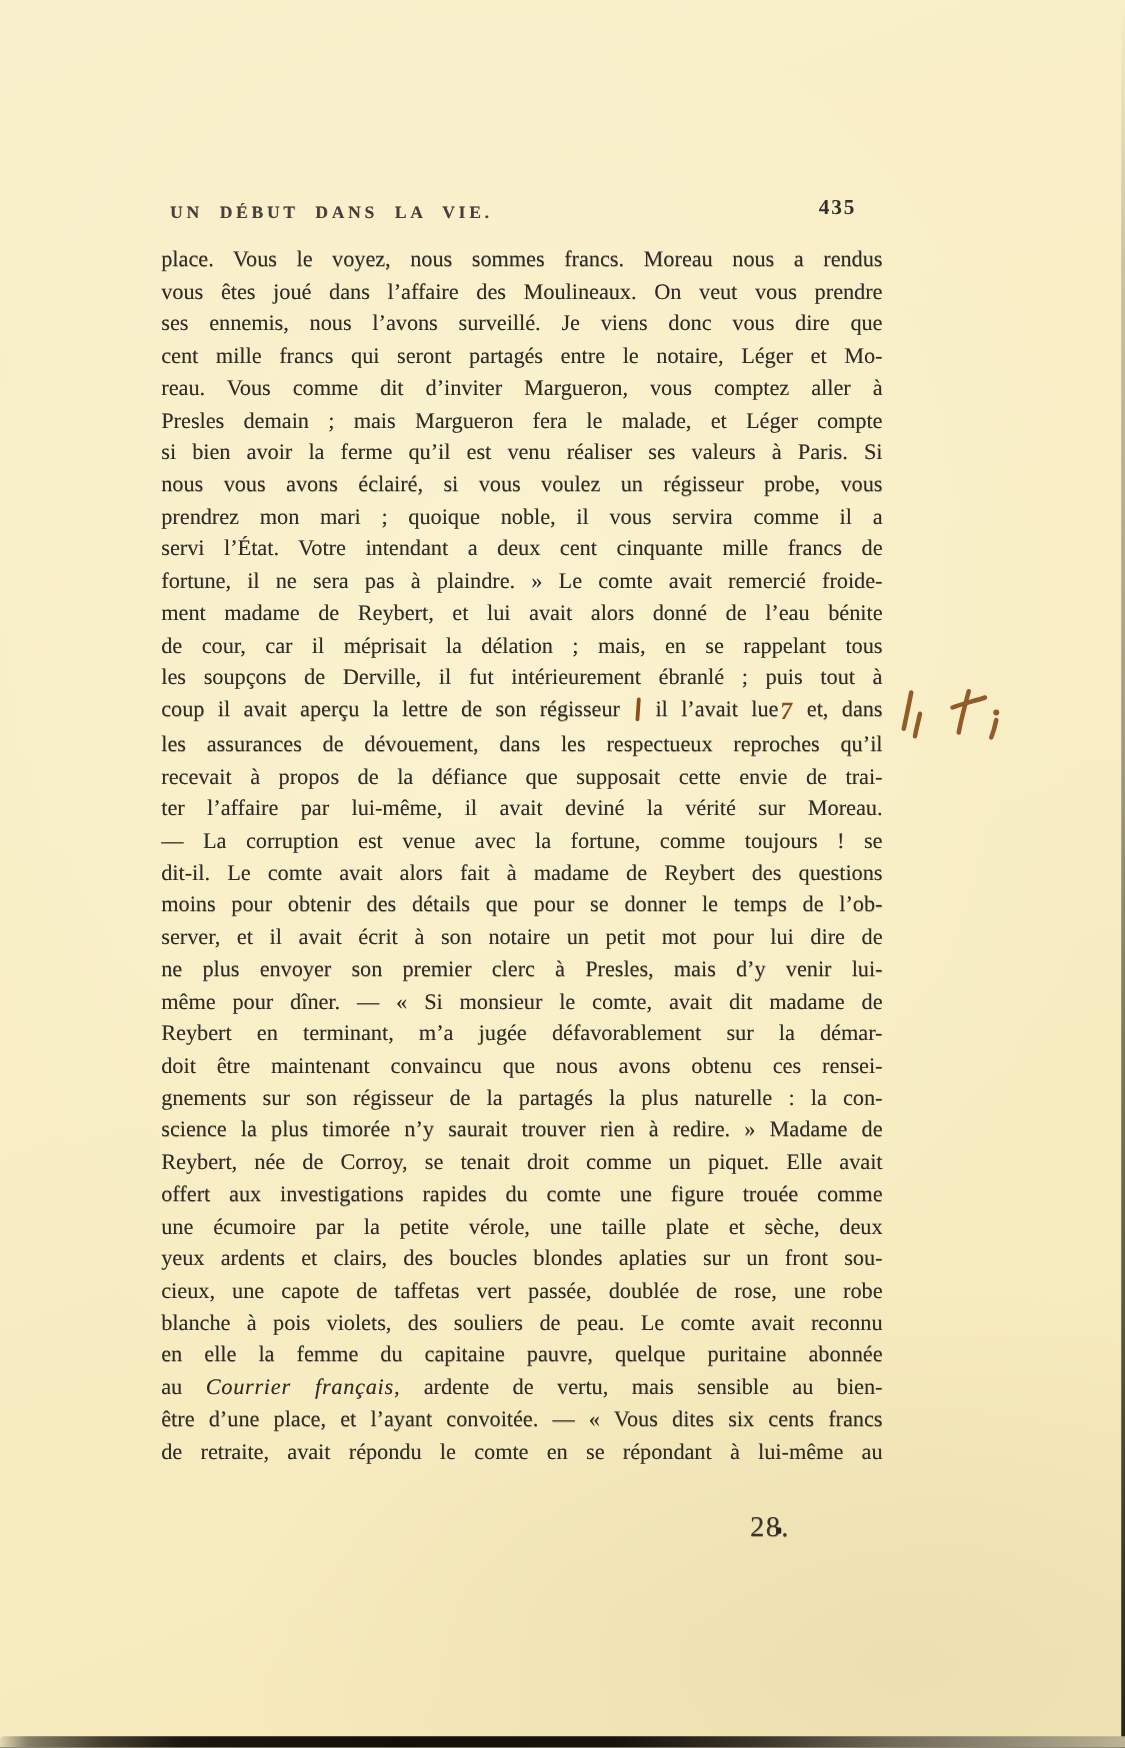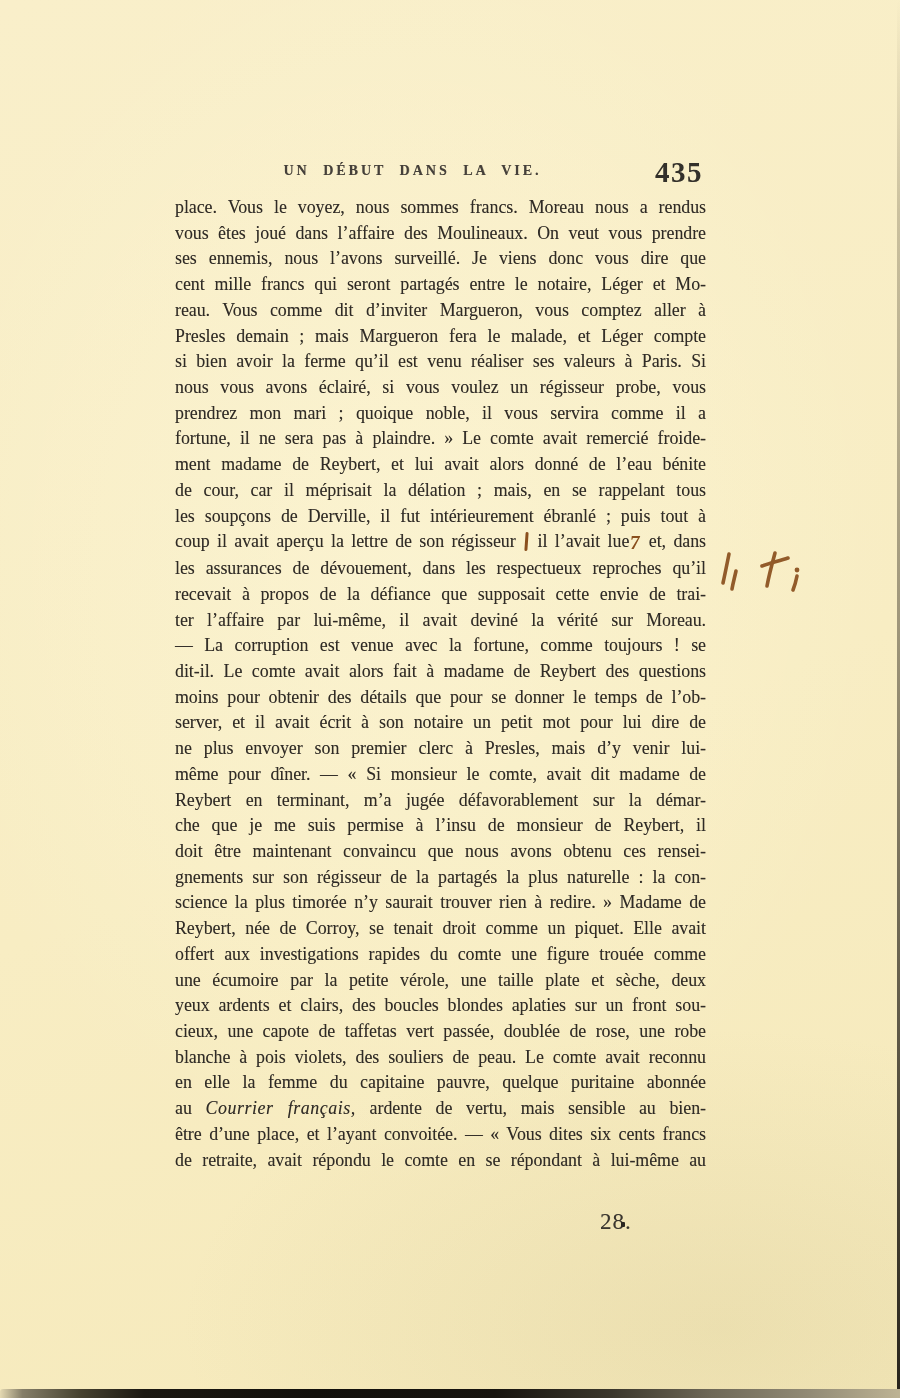--- a/index.html
+++ b/index.html
@@ -10,44 +10,42 @@
     background:
       radial-gradient(ellipse 700px 900px at 45% 40%, rgba(255,252,228,0.35), rgba(0,0,0,0) 70%),
       radial-gradient(ellipse 900px 500px at 80% 95%, rgba(190,175,120,0.18), rgba(0,0,0,0) 60%),
       linear-gradient(160deg, #f9efca 0%, #f8edc3 55%, #f5e9ba 100%);
     overflow: hidden;
     font-family: "Liberation Serif", serif;
     color: #2f2b26;
   }
   
   .header {
-    position: absolute; top: 163px; left: 124px; width: 577px;
-    text-align: center;
+    position: absolute; top: 163px; left: 136px; width: 577px;
     font-size: 14px; font-weight: 700;
     letter-spacing: 3px; word-spacing: 7px;
     color: #45403a;
     text-shadow: 0.3px 0.3px 0.4px rgba(60,52,40,0.4);
   }
   .pageno {
     position: absolute; top: 156px; left: 655px;
-    font-size: 29px; font-weight: 700; letter-spacing: 1.5px;
+    font-size: 17px; font-weight: 700; letter-spacing: 1.5px;
     color: #33302a;
   }
   
   .textblock {
     position: absolute; top: 195px; left: 129px; width: 577px;
   }
   .line {
     font-size: 17.8px;
     line-height: 25.72px;
     white-space: nowrap;
     text-align: justify;
     text-align-last: justify;
     text-shadow: 0.25px 0.35px 0.35px rgba(45,38,30,0.35);
-    margin-left: 46px;
   }
   .line .italic { font-style: italic; letter-spacing: 0.6px; }
   
   .mark-bar {
     display: inline-block; width: 3px; height: 19px;
     background: #8a4f1d; border-radius: 2px;
     transform: rotate(4deg);
     vertical-align: -4px; margin: 0 2px;
     text-shadow: none;
   }
@@ -93,36 +91,36 @@
   <div class="textblock">
       <div class="line">place. Vous le voyez, nous sommes francs. Moreau nous a rendus</div>
       <div class="line">vous êtes joué dans l’affaire des Moulineaux. On veut vous prendre</div>
       <div class="line">ses ennemis, nous l’avons surveillé. Je viens donc vous dire que</div>
       <div class="line">cent mille francs qui seront partagés entre le notaire, Léger et Mo-</div>
       <div class="line">reau. Vous comme dit d’inviter Margueron, vous comptez aller à</div>
       <div class="line">Presles demain ; mais Margueron fera le malade, et Léger compte</div>
       <div class="line">si bien avoir la ferme qu’il est venu réaliser ses valeurs à Paris. Si</div>
       <div class="line">nous vous avons éclairé, si vous voulez un régisseur probe, vous</div>
       <div class="line">prendrez mon mari ; quoique noble, il vous servira comme il a</div>
+      <div class="line">servi l’État. Votre intendant a deux cent cinquante mille francs de</div>
       <div class="line">fortune, il ne sera pas à plaindre. » Le comte avait remercié froide-</div>
       <div class="line">ment madame de Reybert, et lui avait alors donné de l’eau bénite</div>
       <div class="line">de cour, car il méprisait la délation ; mais, en se rappelant tous</div>
       <div class="line">les soupçons de Derville, il fut intérieurement ébranlé ; puis tout à</div>
       <div class="line"><span>coup il avait aperçu la lettre de son régisseur </span><span class="mark-bar"></span><span> il l’avait lue</span><span class="mark-seven">7</span><span> et, dans</span></div>
       <div class="line">les assurances de dévouement, dans les respectueux reproches qu’il</div>
       <div class="line">recevait à propos de la défiance que supposait cette envie de trai-</div>
       <div class="line">ter l’affaire par lui-même, il avait deviné la vérité sur Moreau.</div>
       <div class="line">— La corruption est venue avec la fortune, comme toujours ! se</div>
       <div class="line">dit-il. Le comte avait alors fait à madame de Reybert des questions</div>
       <div class="line">moins pour obtenir des détails que pour se donner le temps de l’ob-</div>
       <div class="line">server, et il avait écrit à son notaire un petit mot pour lui dire de</div>
       <div class="line">ne plus envoyer son premier clerc à Presles, mais d’y venir lui-</div>
       <div class="line">même pour dîner. — « Si monsieur le comte, avait dit madame de</div>
       <div class="line">Reybert en terminant, m’a jugée défavorablement sur la démar-</div>
-      <div class="line">che que je me suis permise à l’insu de monsieur de Reybert, il</div>
       <div class="line">doit être maintenant convaincu que nous avons obtenu ces rensei-</div>
       <div class="line">gnements sur son régisseur de la partagés la plus naturelle : la con-</div>
       <div class="line">science la plus timorée n’y saurait trouver rien à redire. » Madame de</div>
       <div class="line">Reybert, née de Corroy, se tenait droit comme un piquet. Elle avait</div>
       <div class="line">offert aux investigations rapides du comte une figure trouée comme</div>
       <div class="line">une écumoire par la petite vérole, une taille plate et sèche, deux</div>
       <div class="line">yeux ardents et clairs, des boucles blondes aplaties sur un front sou-</div>
       <div class="line">cieux, une capote de taffetas vert passée, doublée de rose, une robe</div>
       <div class="line">blanche à pois violets, des souliers de peau. Le comte avait reconnu</div>
       <div class="line">en elle la femme du capitaine pauvre, quelque puritaine abonnée</div>

